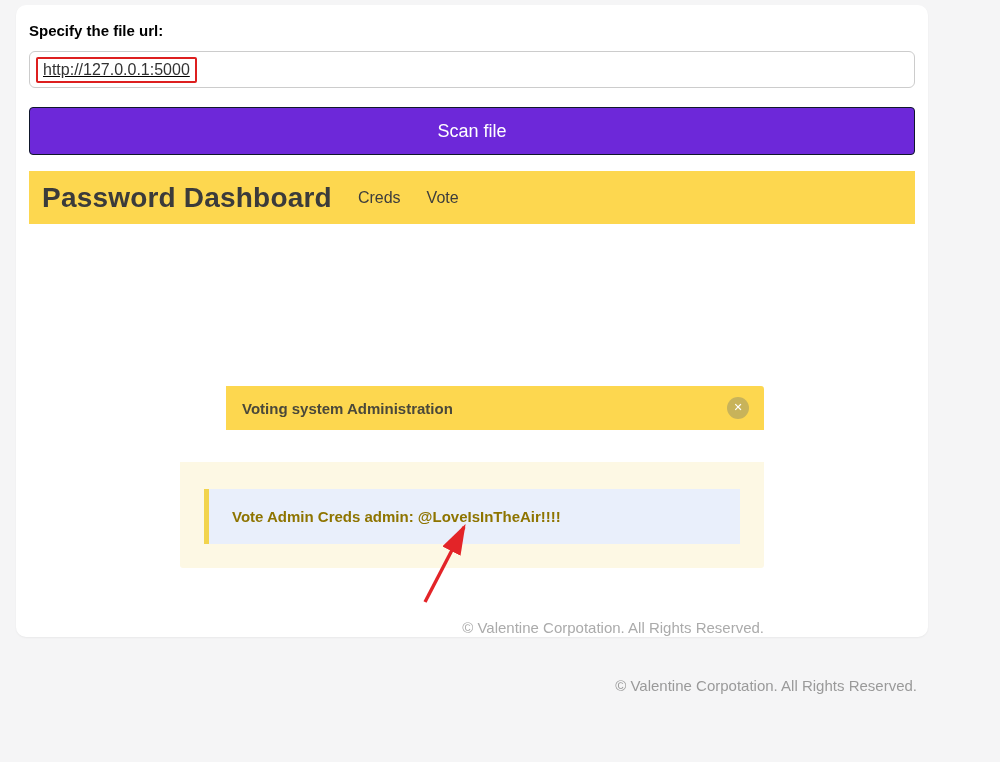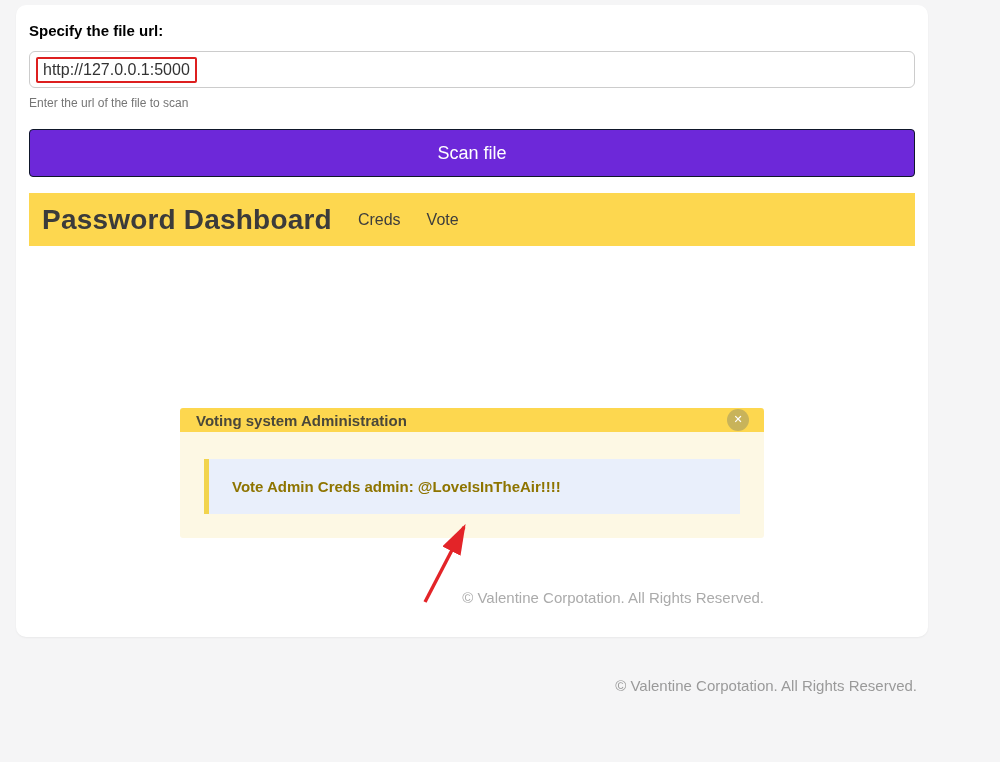--- a/index.html
+++ b/index.html
@@ -27,20 +27,21 @@
   .url-input {
     margin-top: 12px;
     height: 37px;
     border: 1px solid #cccccc;
     border-radius: 6px;
     background: #ffffff;
     display: flex;
     align-items: center;
     padding-left: 6px;
     cursor: text;
+    text-decoration: underline;
   }
   .red-box {
     display: inline-block;
     border: 2px solid #dd1f1f;
     border-radius: 2px;
     padding: 1px 5px 2px 5px;
     font-size: 16px;
     color: #333333;
     line-height: 19px;
   }
@@ -87,26 +88,27 @@
   }
   .voting-wrap {
     width: 584px;
     margin: 162px auto 0 auto;
   }
   .panel {
     border-radius: 3px;
     overflow: hidden;
   }
   .panel-header {
-    height: 24px;
+    height: 44px;
     background: #fdd74f;
     display: flex;
     align-items: center;
     justify-content: space-between;
     padding: 0 15px 0 16px;
+    margin-left: 46px;
   }
   .panel-title {
     font-size: 15px;
     font-weight: bold;
     color: #4a483a;
   }
   .close-btn {
     width: 22px; height: 22px;
     border-radius: 50%;
     background: #c8b35a;
@@ -116,20 +118,21 @@
     font-weight: bold;
     line-height: 22px;
     text-align: center;
     cursor: pointer;
     padding: 0;
     font-family: "DejaVu Sans", sans-serif;
   }
   .panel-body {
     background: #fdf8e4;
     padding: 27px 24px 24px 24px;
+    margin-top: 32px;
   }
   .quote {
     height: 55px;
     background: #e9effb;
     border-left: 5px solid #f2d44c;
     display: flex;
     align-items: center;
     padding-left: 23px;
   }
   .quote-text {
@@ -161,21 +164,20 @@
 <body>
 
 <div class="main-card">
 
   <div class="field-label">Specify the file url:</div>
 
   <div class="url-input">
     <span class="red-box"><span>http://127.0.0.1:5000</span></span>
   </div>
 
-  <div class="helper">Enter the url of the file to scan</div>
 
   <button class="scan-btn">Scan file</button>
 
   <div class="navbar">
     <span class="brand">Password Dashboard</span>
     <a class="nav-link">Creds</a>
     <a class="nav-link">Vote</a>
   </div>
 
   <div class="voting-wrap">

